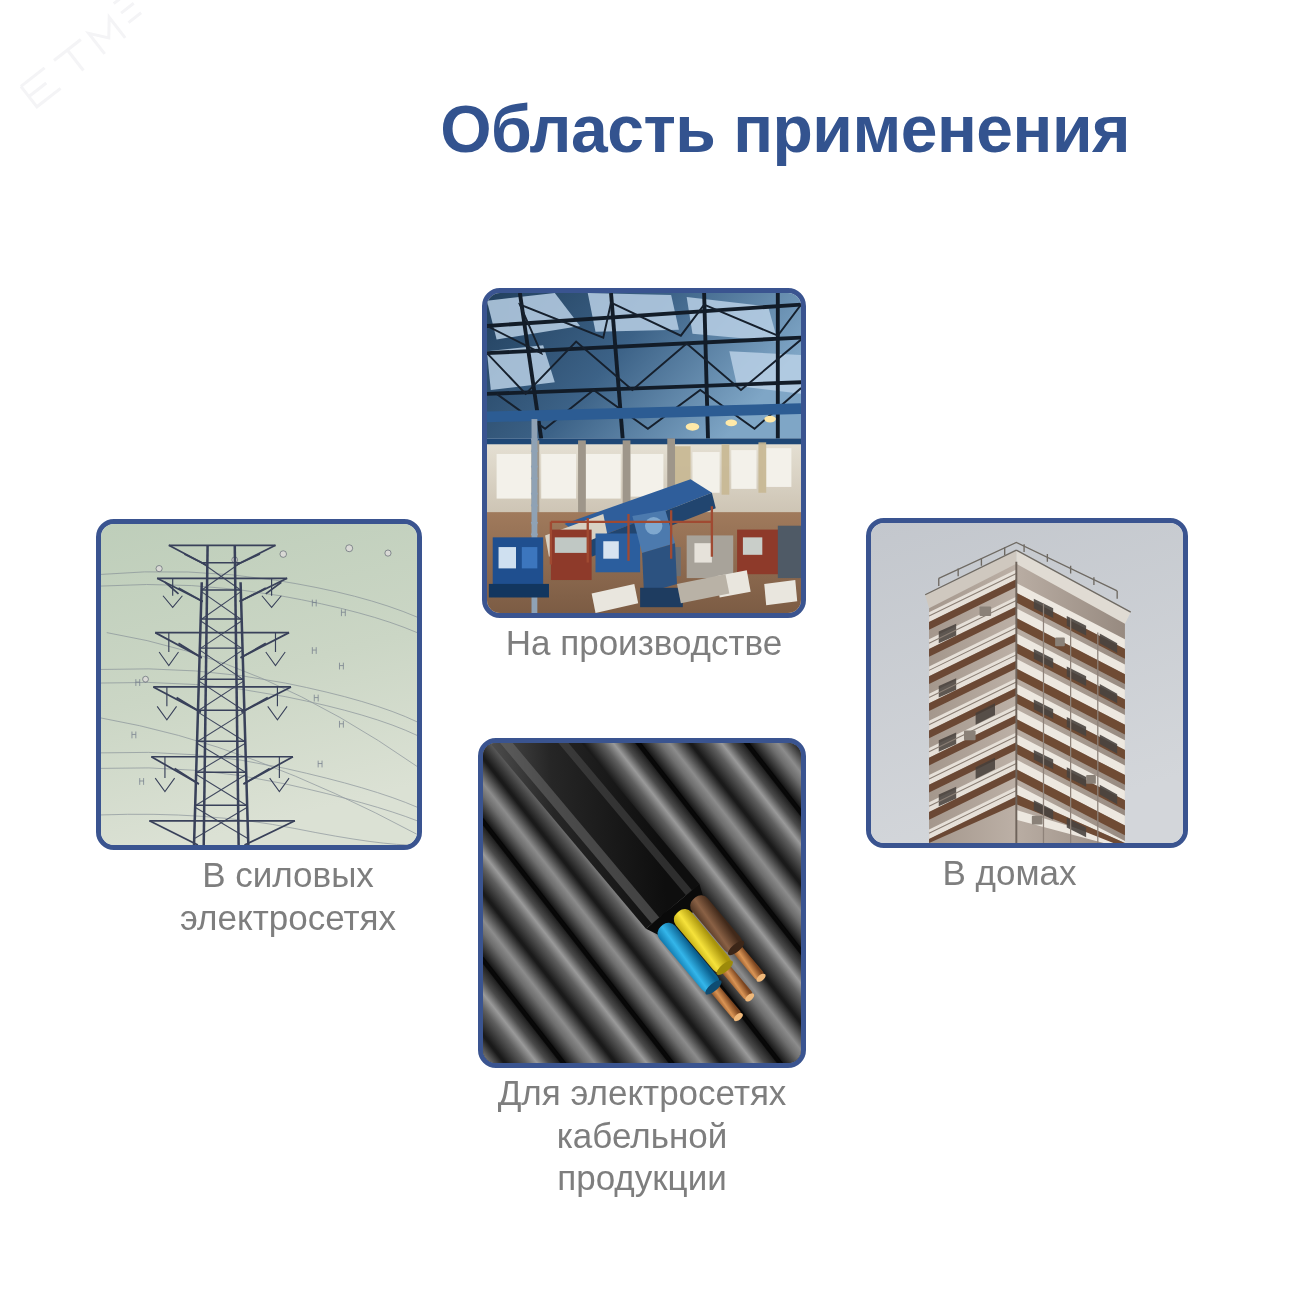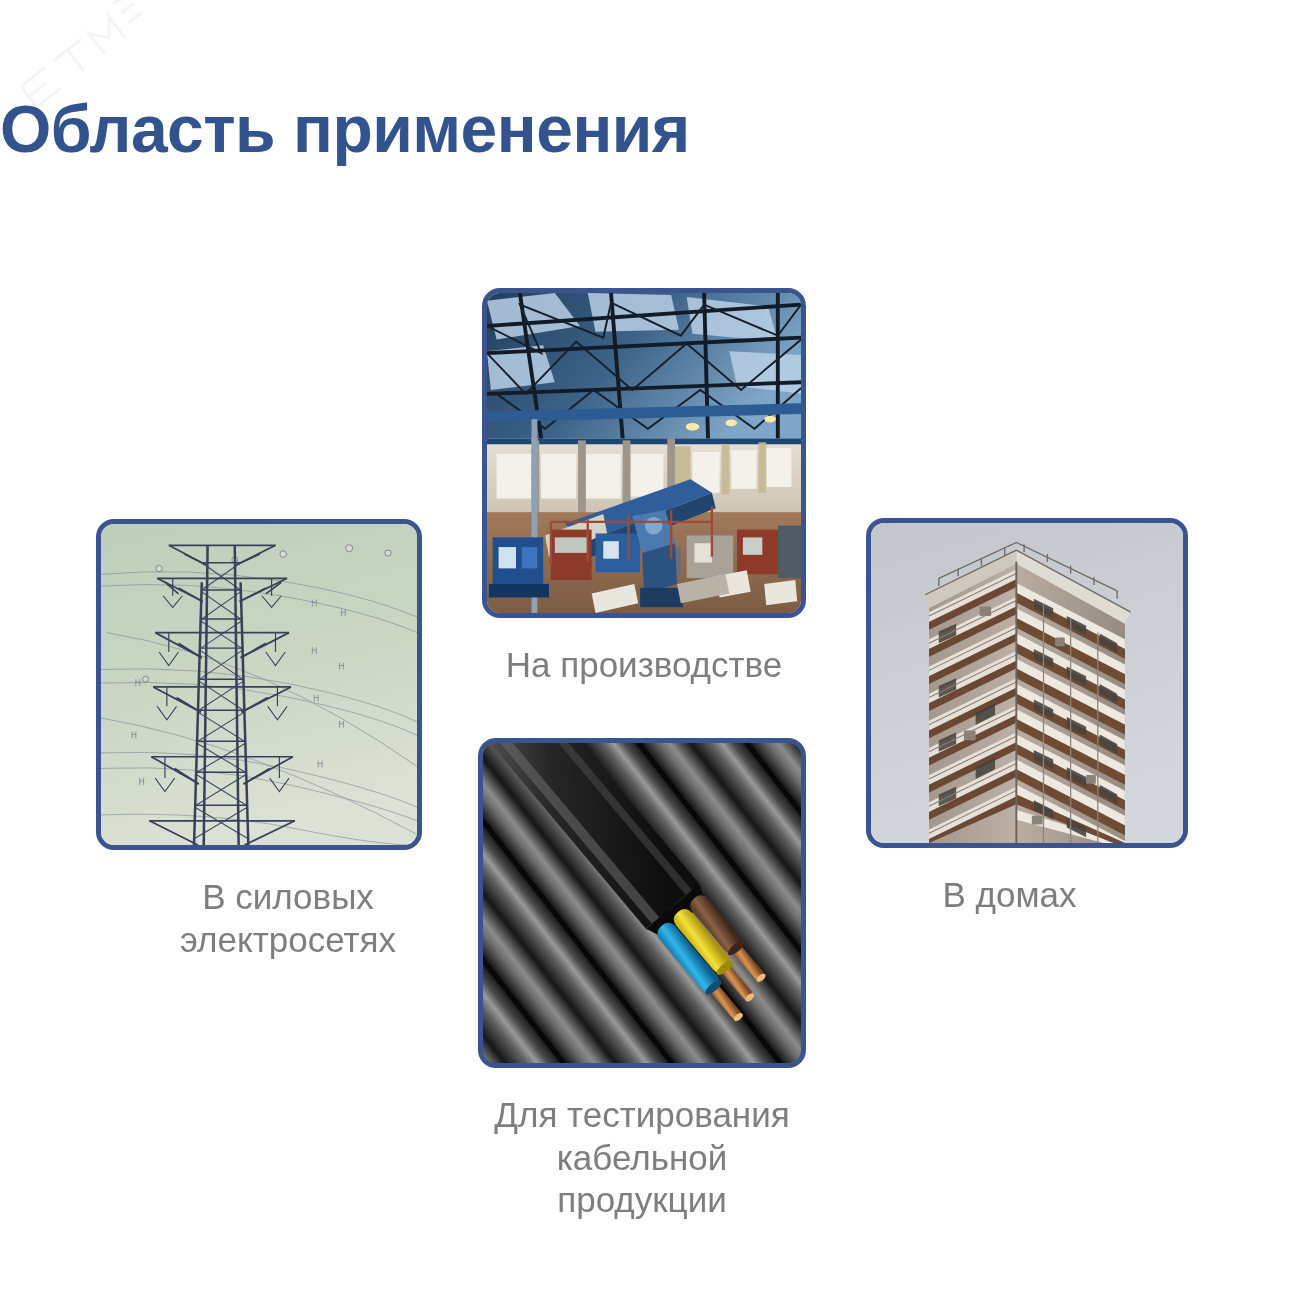--- a/index.html
+++ b/index.html
@@ -29,21 +29,21 @@
     pointer-events: none;
     opacity: 1;
   }
 
   
   .page-title {
     position: absolute;
     left: 0;
     top: 96px;
     width: 1130px;
-    text-align: left;
+    text-align: right;
     font-size: 66px;
     font-weight: 700;
     letter-spacing: -0.5px;
     color: #33538f;
     line-height: 1;
     white-space: nowrap;
   }
 
   
   .photo-card { position: absolute; }
@@ -52,21 +52,21 @@
     position: relative;
     border: 5px solid #3a5490;
     border-radius: 18px;
     overflow: hidden;
     background: #dfe3ea;
     box-shadow: 0 0 0 0 rgba(0,0,0,0);
   }
   .photo-frame > svg { display: block; width: 100%; height: 100%; }
 
   .caption {
-    margin-top: 26px;
+    margin-top: 4px;
     text-align: center;
     color: #7e7e7e;
     font-size: 35px;
     font-weight: 400;
     line-height: 1.22;
     white-space: pre-line;
   }
 
   
   #card-power     { left: 96px;  top: 519px; width: 384px; }
@@ -581,17 +581,17 @@
           <ellipse cx="208.5" cy="303" rx="5.5" ry="3" fill="#F0B97B"></ellipse>
 
           <ellipse cx="164.5" cy="279" rx="10.5" ry="4" fill="#0E4C72"></ellipse>
           <ellipse cx="186.5" cy="271" rx="10.5" ry="4" fill="#9C8A0A"></ellipse>
           <ellipse cx="208.5" cy="263" rx="10.5" ry="4" fill="#3C2618"></ellipse>
         </g>
 
         <rect width="328" height="330" fill="none"></rect>
       </svg>
     </div>
-    <div class="caption">Для тестирования
+    <div class="caption">Для электросетях
 кабельной продукции</div>
   </div>
 
 </div>
 
 </body></html>

